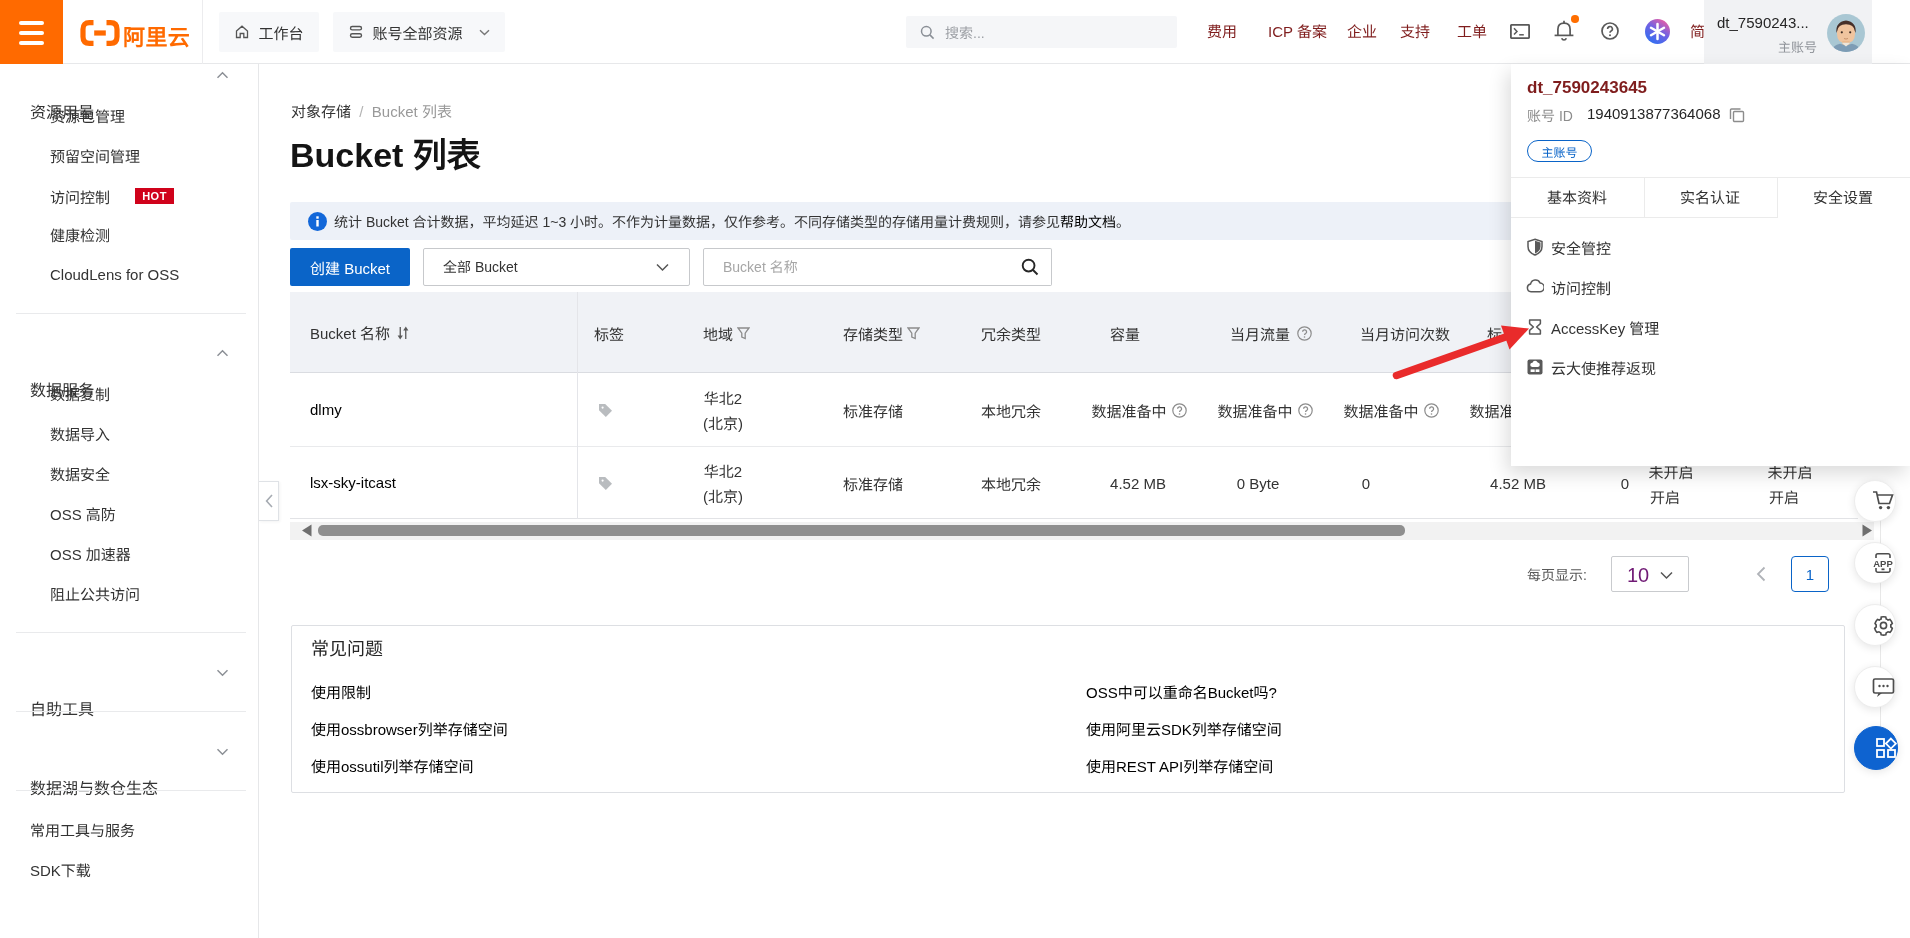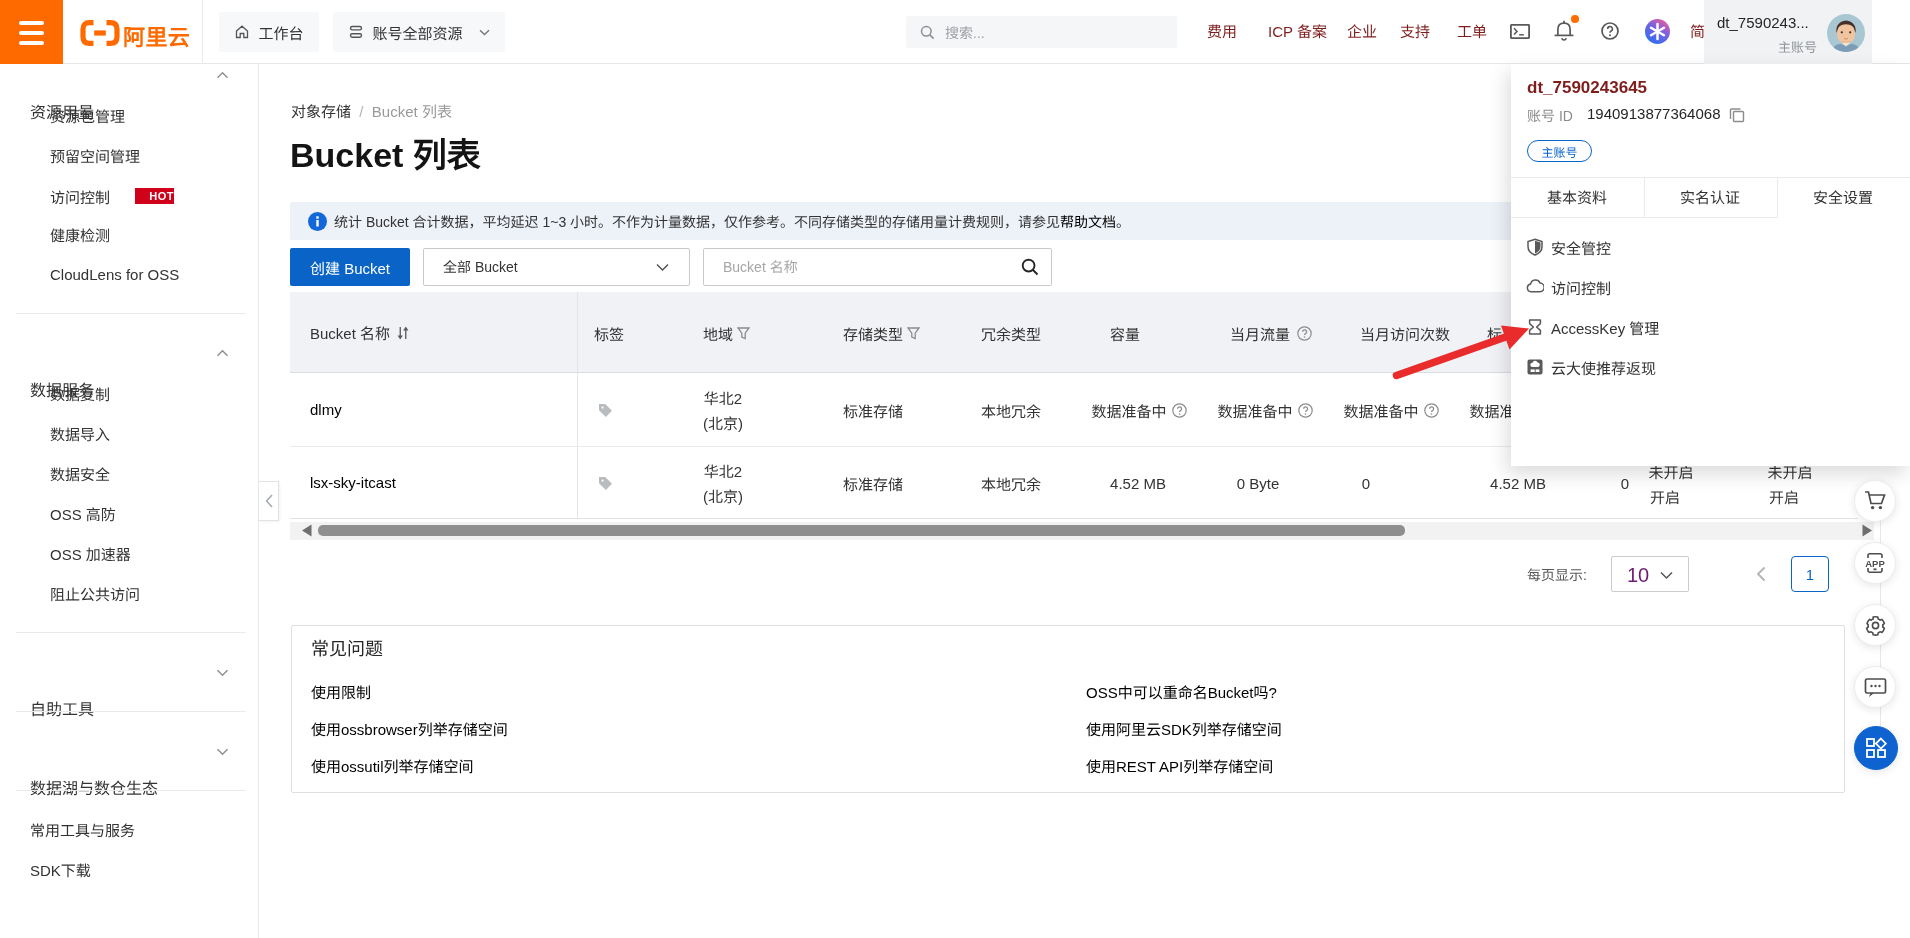--- a/index.html
+++ b/index.html
@@ -34,21 +34,21 @@
   display:flex; align-items:center; justify-content:center; box-shadow:1px 1px 3px rgba(0,0,0,.05); }
 
 #main { position:absolute; left:259px; top:64px; width:1651px; height:874px; background:#fff; }
 .lnk { color:#000000; text-decoration:none; cursor:pointer; }
 
 .hcell { position:absolute; font-size:15px; color:#333; transform:translate(-50%,-50%); white-space:nowrap; }
 .dcell { position:absolute; font-size:15px; color:#333; transform:translate(-50%,-50%); white-space:nowrap; }
 
 .fab { position:absolute; left:1854px; width:42px; height:42px; border-radius:50%; background:#fff;
   border:1px solid #ededed; box-shadow:0 2px 8px rgba(0,0,0,.10); z-index:46;
-  display:flex; align-items:center; justify-content:center; }
+  display:flex; align-items:center; justify-content:flex-end; }
 
 #panel { position:absolute; left:1511px; top:64px; width:399px; height:402px; background:#fff;
   box-shadow:-4px 8px 18px rgba(0,0,0,.14); z-index:40; }
 .pitem { position:absolute; left:1551px; font-size:15px; color:#333; transform:translateY(-50%); white-space:nowrap; }
 .picon { position:absolute; left:1526px; width:18px; height:18px; transform:translateY(-50%); }
 </style>
 </head>
 <body>
 <div id="stage">
   <div id="main"></div>
@@ -192,21 +192,21 @@
     <div class="abs lnk" style="left:1086px; top:755px; font-size:15px">使用REST API列举存储空间</div>
   </div>
   <div id="sidebar">
     <div class="sitem sgrp" style="left:30px; top:11px">资源用量</div>
     <svg class="schev" style="top:5px" viewBox="0 0 13 13" fill="none" stroke="#8c9096" stroke-width="1.5">
         <path d="M1.5 8.7 L6.5 3.7 L11.5 8.7"></path>
       </svg>
     <div class="sitem" style="left:50px; top:51px">资源包管理</div>
     <div class="sitem" style="left:50px; top:91px">预留空间管理</div>
     <div class="sitem" style="left:50px; top:132px">访问控制</div>
-    <div class="abs" style="left:135px; top:124px; width:39px; height:16px; background:#d0021b; color:#fff; font-size:11px; font-weight:700; text-align:right; line-height:16px; letter-spacing:.5px">HOT</div>
+    <div class="abs" style="left:135px; top:124px; width:39px; height:16px; background:#d0021b; color:#fff; font-size:11px; font-weight:700; text-align:center; line-height:16px; letter-spacing:.5px">HOT</div>
     <div class="sitem" style="left:50px; top:170px">健康检测</div>
     <div class="sitem" style="left:50px; top:210px">CloudLens for OSS</div>
     <div class="sdiv" style="top:249px"></div>
     <div class="sitem sgrp" style="left:30px; top:289px">数据服务</div>
     <svg class="schev" style="top:283px" viewBox="0 0 13 13" fill="none" stroke="#8c9096" stroke-width="1.5">
         <path d="M1.5 8.7 L6.5 3.7 L11.5 8.7"></path>
       </svg>
     <div class="sitem" style="left:50px; top:329px">数据复制</div>
     <div class="sitem" style="left:50px; top:369px">数据导入</div>
     <div class="sitem" style="left:50px; top:409px">数据安全</div>

